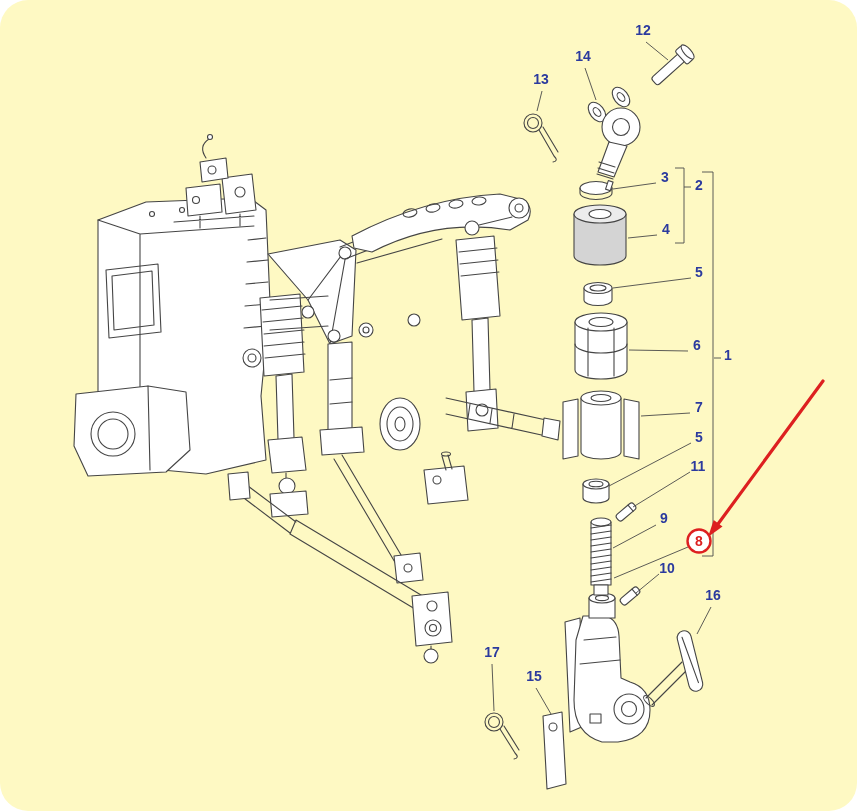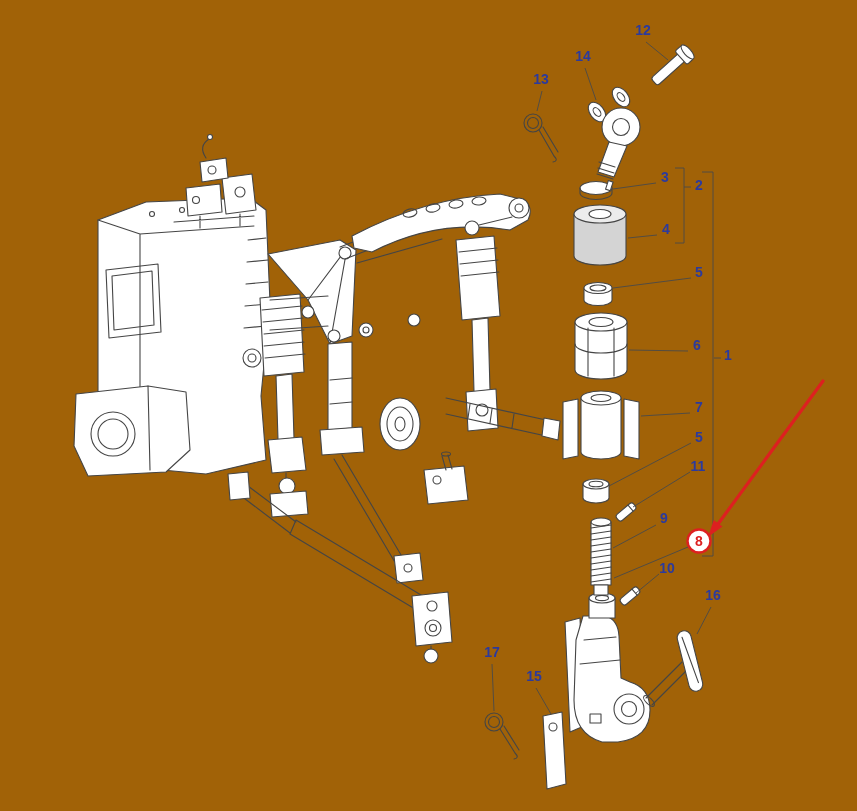--- a/index.html
+++ b/index.html
@@ -1,16 +1,16 @@
 <!DOCTYPE html>
 <html><head>
 <meta charset="utf-8">
 <style>
   html,body{margin:0;padding:0;background:#ffffff;}
-  .stage{position:relative;width:857px;height:811px;background:#a16207;overflow:hidden;}
+  .stage{position:relative;width:857px;height:811px;background:#fef9c3;overflow:hidden;border-radius:28px;}
   svg{display:block;}
   .ln{stroke:#454545;fill:none;stroke-width:1.1;stroke-linejoin:round;stroke-linecap:round;}
   .face{stroke:#454545;fill:#ffffff;stroke-width:1.1;stroke-linejoin:round;stroke-linecap:round;}
   .dark{fill:#d4d4d4;}
   .mid{fill:#ececec;}
   .leader{stroke:#4a4a4a;stroke-width:0.9;fill:none;}
   .callout{fill:#2b3a9e;font:600 14px "Liberation Sans", sans-serif;text-anchor:middle;}
   .callout-red{fill:#dd2020;}
   .arrow-line{stroke:#dd2020;stroke-width:3.2;stroke-linecap:round;}
   .arrow-head{fill:#dd2020;stroke:none;}

